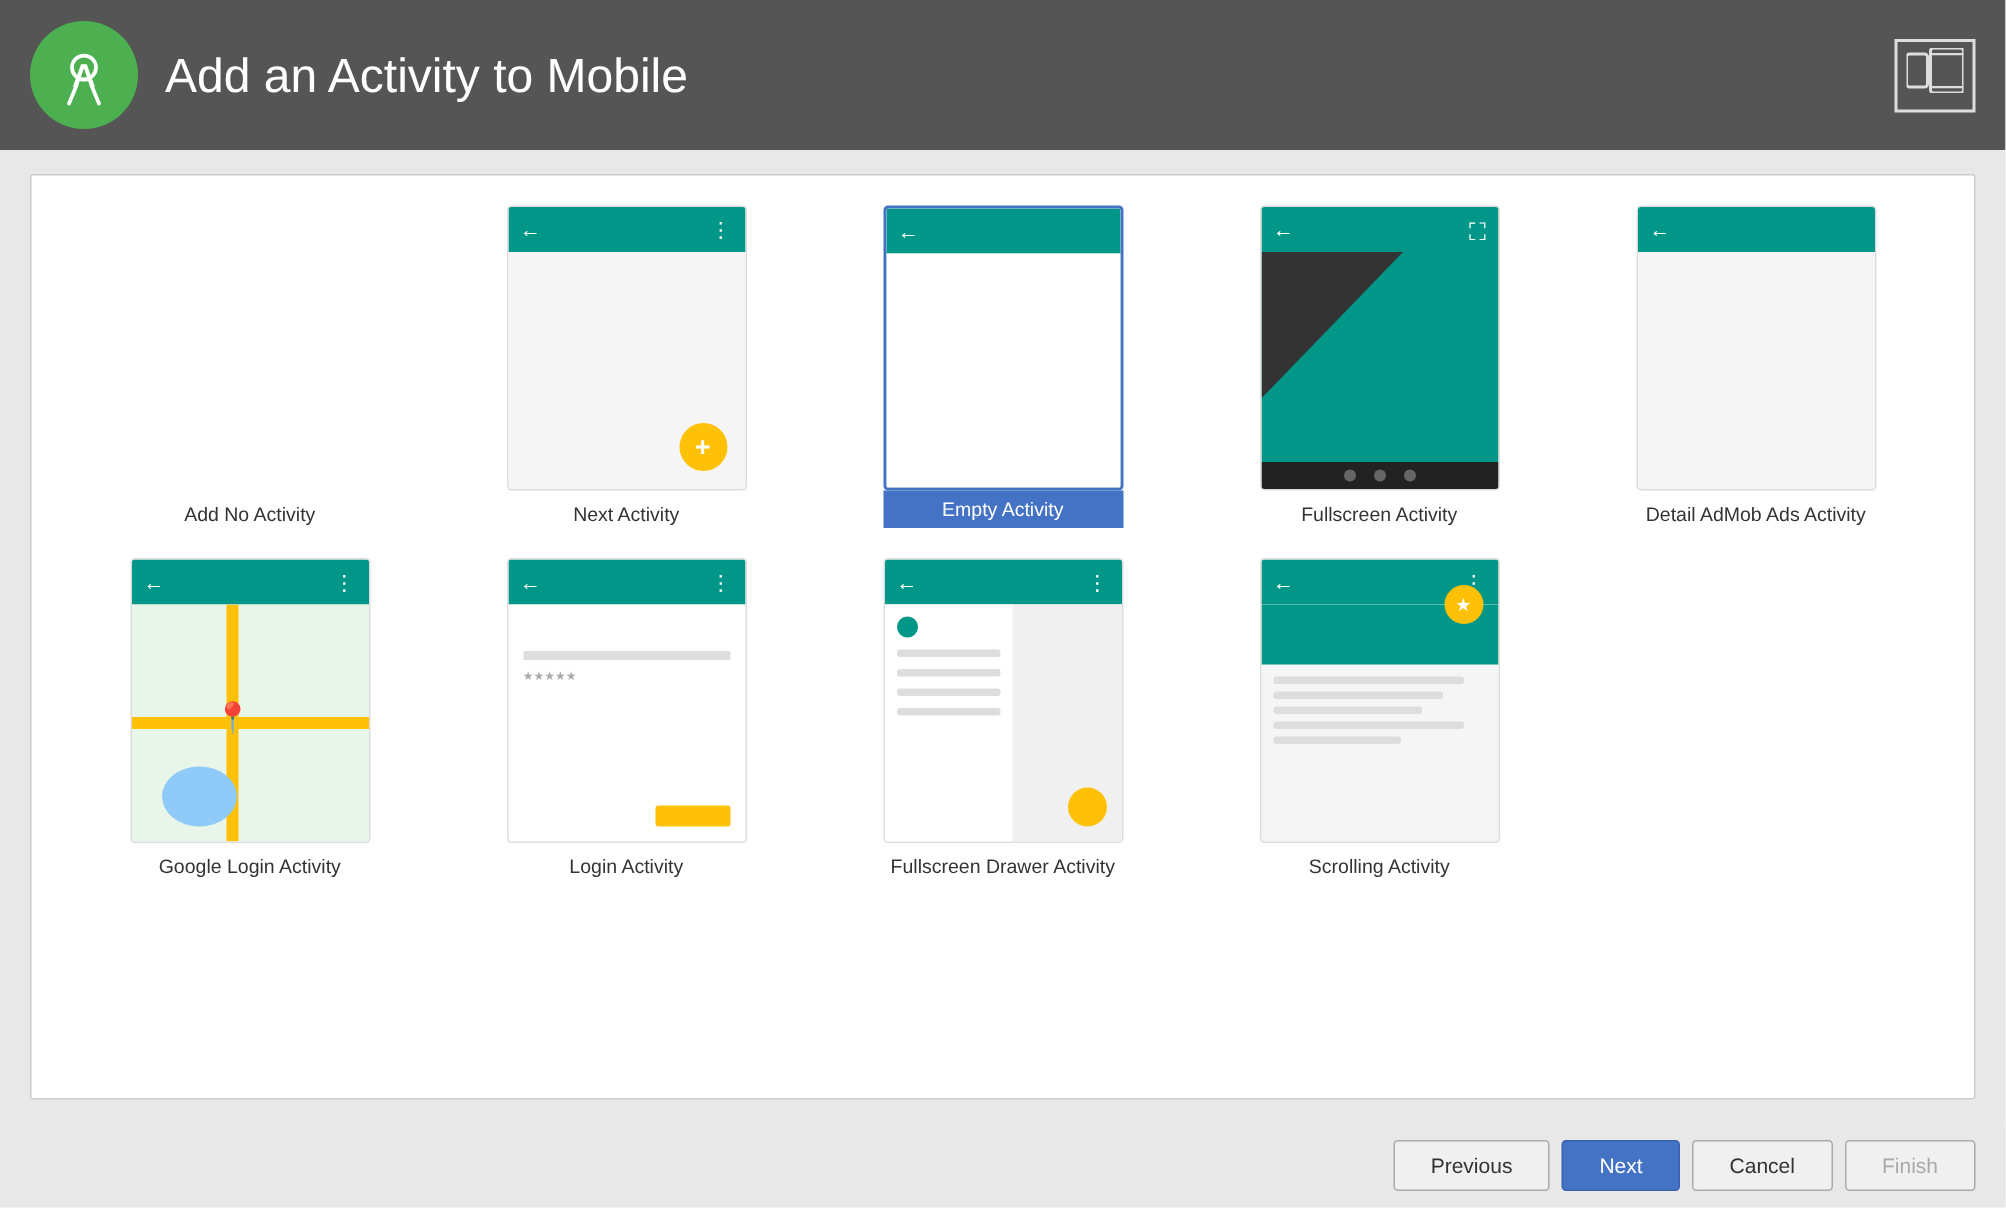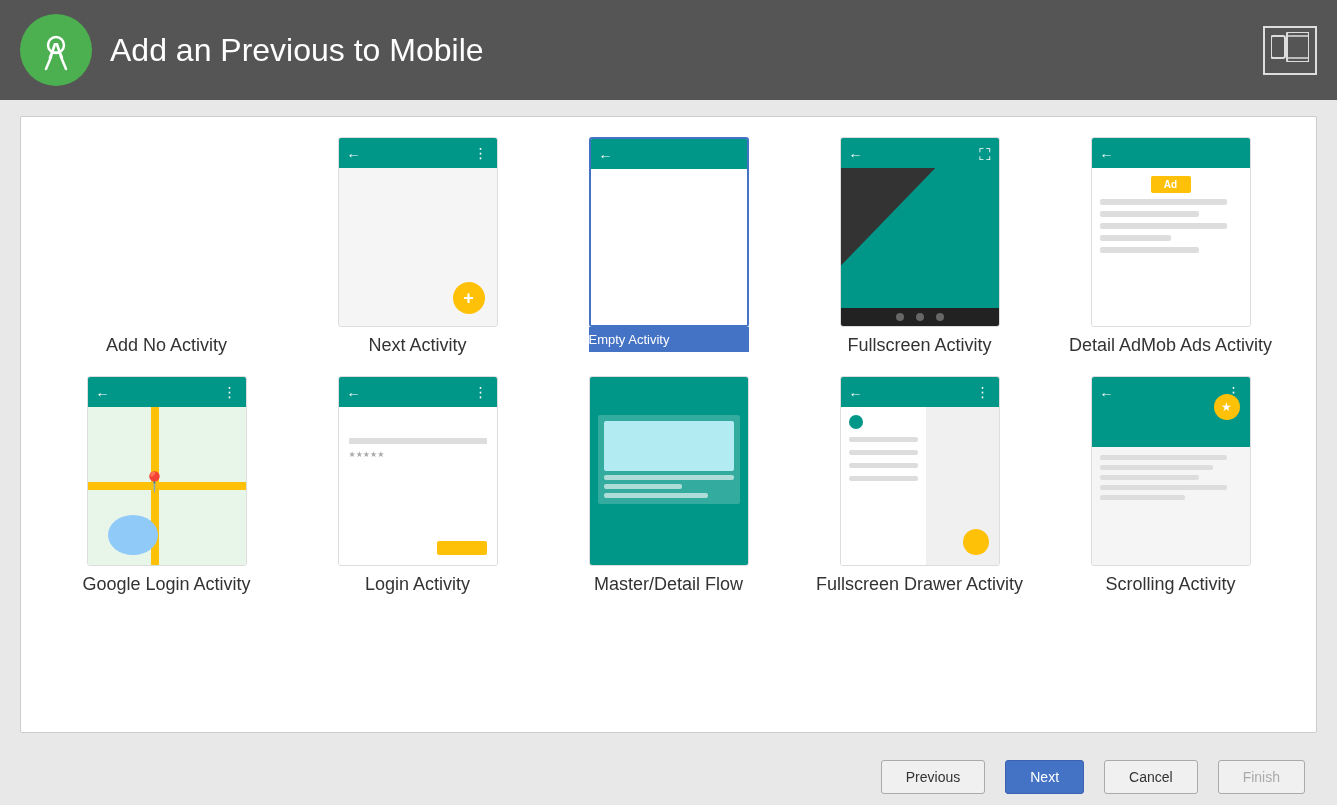--- a/index.html
+++ b/index.html
@@ -95,30 +95,31 @@
       display: flex;
       flex-direction: column;
     }
 
     .activity-preview.selected {
       border: 2px solid #4472C4;
     }
 
     .activity-label {
       margin-top: 8px;
-      font-size: 18px;
+      font-size: 13px;
       color: #333;
       text-align: left;
     }
 
     .activity-label-selected {
       background: #4472C4;
       color: white;
       width: 160px;
       padding: 5px 0;
+      text-align: center;
       font-size: 13px;
       margin-top: 0;
     }
 
     
     .add-no-activity {
       display: flex;
       flex-direction: column;
       align-items: center;
       justify-content: center;
@@ -388,22 +389,22 @@
       font-size: 12px;
     }
 
     
     .footer {
       height: 56px;
       background: #e8e8e8;
       display: flex;
       align-items: center;
       justify-content: flex-end;
-      padding: 0 32px;
-      gap: 20px;
+      padding: 0 20px;
+      gap: 8px;
       flex-shrink: 0;
     }
     .btn {
       padding: 8px 24px;
       font-size: 14px;
       border: 1px solid #aaa;
       border-radius: 3px;
       cursor: pointer;
       background: #f0f0f0;
       color: #333;
@@ -431,21 +432,21 @@
     <div class="header-logo">
 
       <svg width="50" height="50" viewBox="0 0 50 50">
         <circle cx="25" cy="25" r="24" fill="#4CAF50"></circle>
         <text x="25" y="33" text-anchor="middle" font-size="22" fill="white" font-weight="bold">A</text>
         <circle cx="25" cy="20" r="8" fill="none" stroke="white" stroke-width="2.5"></circle>
         <line x1="20" y1="32" x2="15" y2="44" stroke="white" stroke-width="2.5" stroke-linecap="round"></line>
         <line x1="30" y1="32" x2="35" y2="44" stroke="white" stroke-width="2.5" stroke-linecap="round"></line>
       </svg>
     </div>
-    <span class="header-title">Add an Previous to Mobile</span>
+    <span class="header-title">Add an Activity to Mobile</span>
   </div>
   <div class="header-icon">
     
     <svg width="38" height="30" viewBox="0 0 38 30">
       <rect x="0" y="4" width="14" height="22" rx="2" ry="2" fill="none" stroke="white" stroke-width="2"></rect>
       <rect x="16" y="0" width="22" height="30" rx="2" ry="2" fill="none" stroke="white" stroke-width="2"></rect>
       <line x1="16" y1="4" x2="38" y2="4" stroke="white" stroke-width="1.5"></line>
       <line x1="16" y1="26" x2="38" y2="26" stroke="white" stroke-width="1.5"></line>
     </svg>
   </div>
@@ -503,28 +504,20 @@
         </div>
         <span class="activity-label">Fullscreen Activity</span>
       </div>
 
       <div class="activity-item">
         <div class="activity-preview">
           <div class="phone-header">
             <span class="back-arrow">←</span>
             <span></span>
           </div>
-          <div class="admob-activity">
-            <div class="ad-banner">Ad</div>
-            <div class="content-line wide"></div>
-            <div class="content-line medium"></div>
-            <div class="content-line wide"></div>
-            <div class="content-line narrow"></div>
-            <div class="content-line medium"></div>
-          </div>
         </div>
         <span class="activity-label">Detail AdMob Ads Activity</span>
       </div>
 
       <div class="activity-item">
         <div class="activity-preview">
           <div class="phone-header">
             <span class="back-arrow">←</span>
             <span class="dots">⋮</span>
           </div>
@@ -548,37 +541,20 @@
             <div style="margin-top:15px;"></div>
             <div class="login-field"></div>
             <div class="login-stars">★★★★★</div>
             <div style="flex:1;"></div>
             <div class="login-btn"></div>
           </div>
         </div>
         <span class="activity-label">Login Activity</span>
       </div>
 
-      <div class="activity-item">
-        <div class="activity-preview">
-          <div class="phone-header">
-            <span class="back-arrow"></span>
-            <span></span>
-          </div>
-          <div class="master-detail-body">
-            <div class="detail-card">
-              <div class="card-inner"></div>
-              <div class="card-line"></div>
-              <div class="card-line" style="width:60%;"></div>
-              <div class="card-line" style="width:80%;"></div>
-            </div>
-          </div>
-        </div>
-        <span class="activity-label">Master/Detail Flow</span>
-      </div>
 
       <div class="activity-item">
         <div class="activity-preview">
           <div class="phone-header">
             <span class="back-arrow">←</span>
             <span class="dots">⋮</span>
           </div>
           <div class="nav-drawer-body">
             <div class="nav-drawer-panel">
               <div class="nav-circle"></div>

